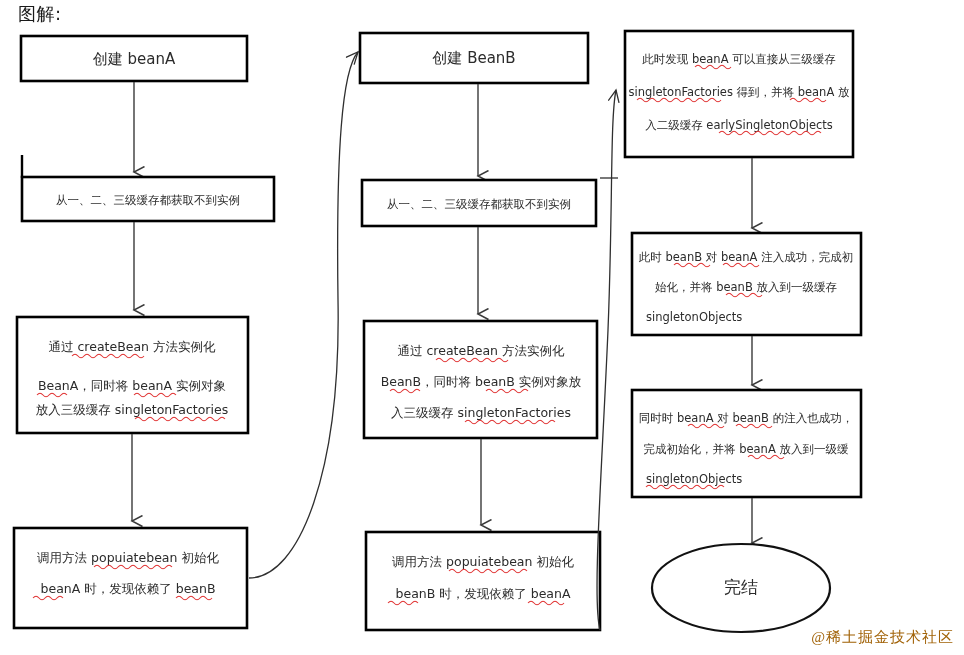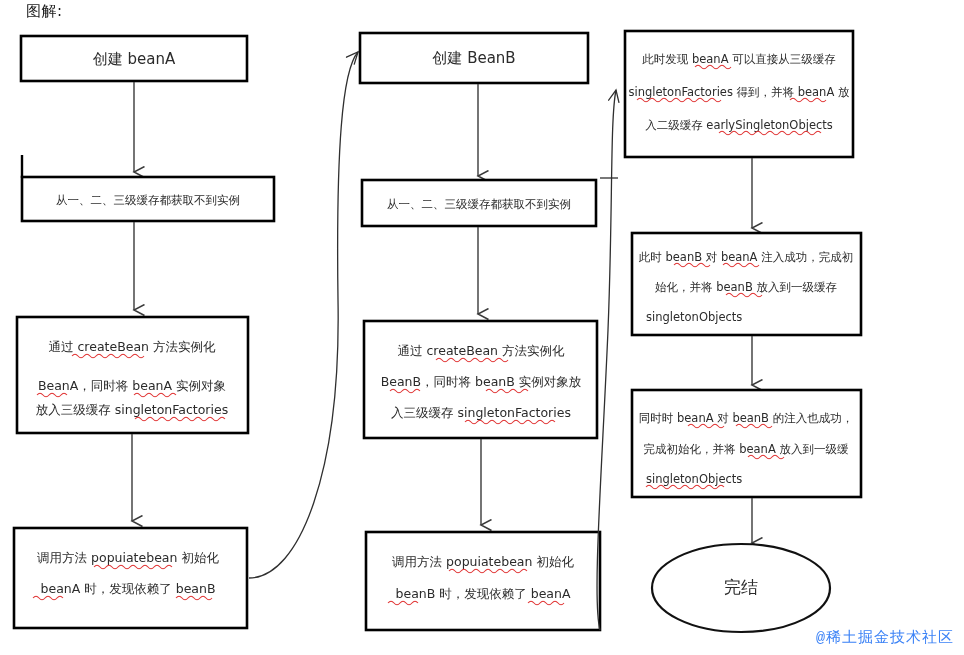--- a/index.html
+++ b/index.html
@@ -16,23 +16,23 @@
   }
   #diagram-root {
     position: absolute;
     left: 0;
     top: 0;
     width: 964px;
     height: 655px;
   }
   .page-title {
     position: absolute;
-    left: 26px;
+    left: 18px;
     top: 2px;
-    font-size: 15px;
+    font-size: 18px;
     color: #1a1a1a;
     font-family: "DejaVu Sans", "Liberation Sans", sans-serif;
     letter-spacing: 0.5px;
     white-space: nowrap;
   }
   svg#flow {
     position: absolute;
     left: 0;
     top: 0;
     width: 964px;
@@ -95,22 +95,22 @@
   .squig {
     stroke: #e03131;
     stroke-width: 1.05;
     fill: none;
   }
   .watermark {
     position: absolute;
     right: 10px;
     bottom: 8px;
     font-size: 15px;
-    color: #3b82f6;
-    font-family: Liberation Mono, monospace;
+    color: #a16207;
+    font-family: Liberation Serif, serif;
     letter-spacing: 1px;
     white-space: nowrap;
   }
 </style>
 </head>
 <body>
 
 <div id="diagram-root">
 
   <div class="page-title">图解:</div>

